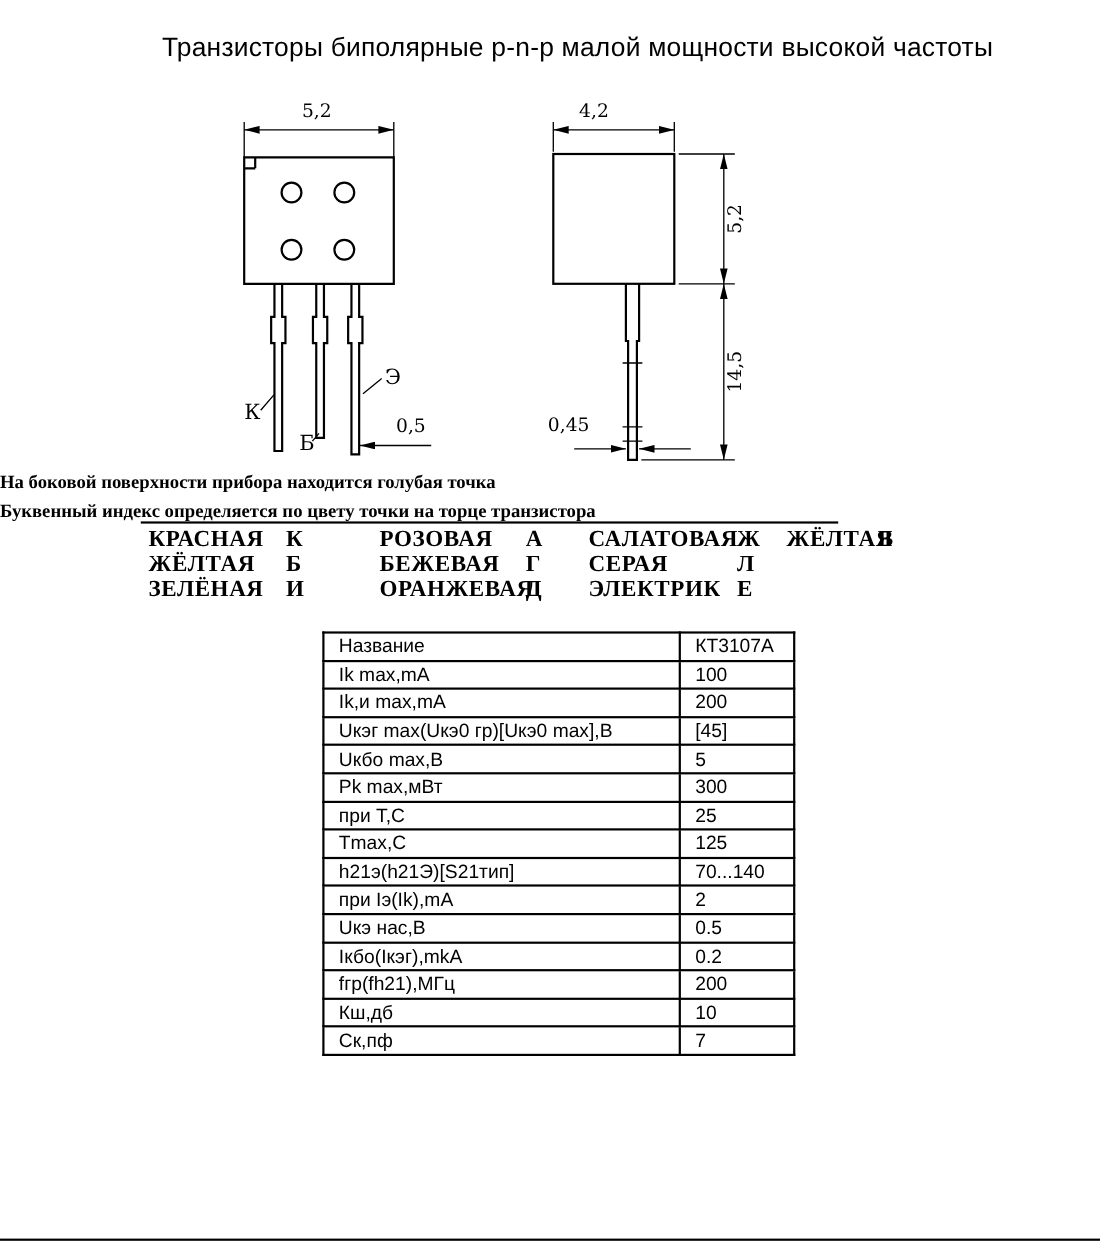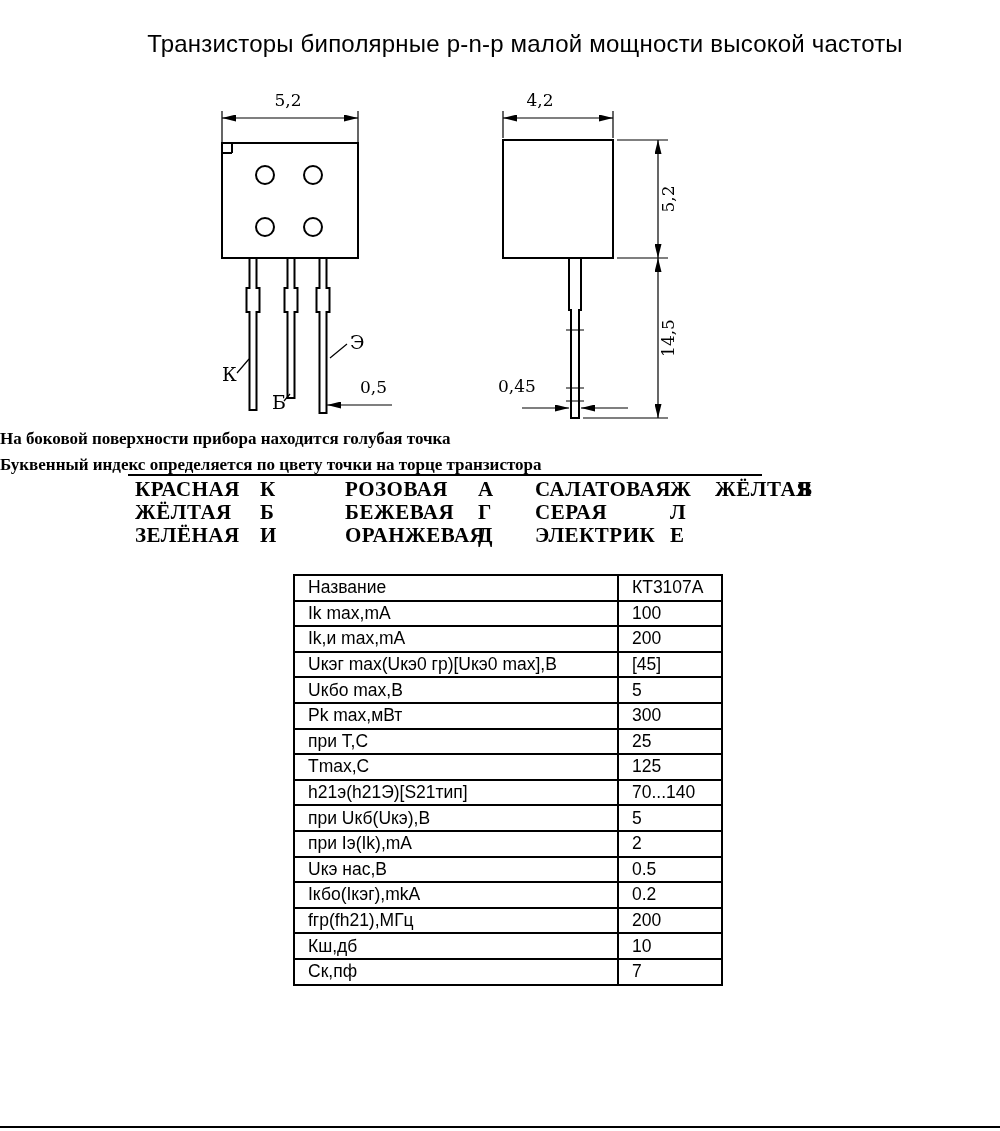--- a/index.html
+++ b/index.html
@@ -172,24 +172,20 @@
       </tr>
       <tr>
         <td class="nm">Tmax,С</td>
         <td class="val">125</td>
       </tr>
       <tr>
         <td class="nm">h21э(h21Э)[S21тип]</td>
         <td class="val">70...140</td>
       </tr>
       <tr>
-        <td class="nm">при Uкб(Uкэ),В</td>
-        <td class="val">5</td>
-      </tr>
-      <tr>
         <td class="nm">при Iэ(Ik),mA</td>
         <td class="val">2</td>
       </tr>
       <tr>
         <td class="nm">Uкэ нас,В</td>
         <td class="val">0.5</td>
       </tr>
       <tr>
         <td class="nm">Iкбо(Iкэг),mkA</td>
         <td class="val">0.2</td>

